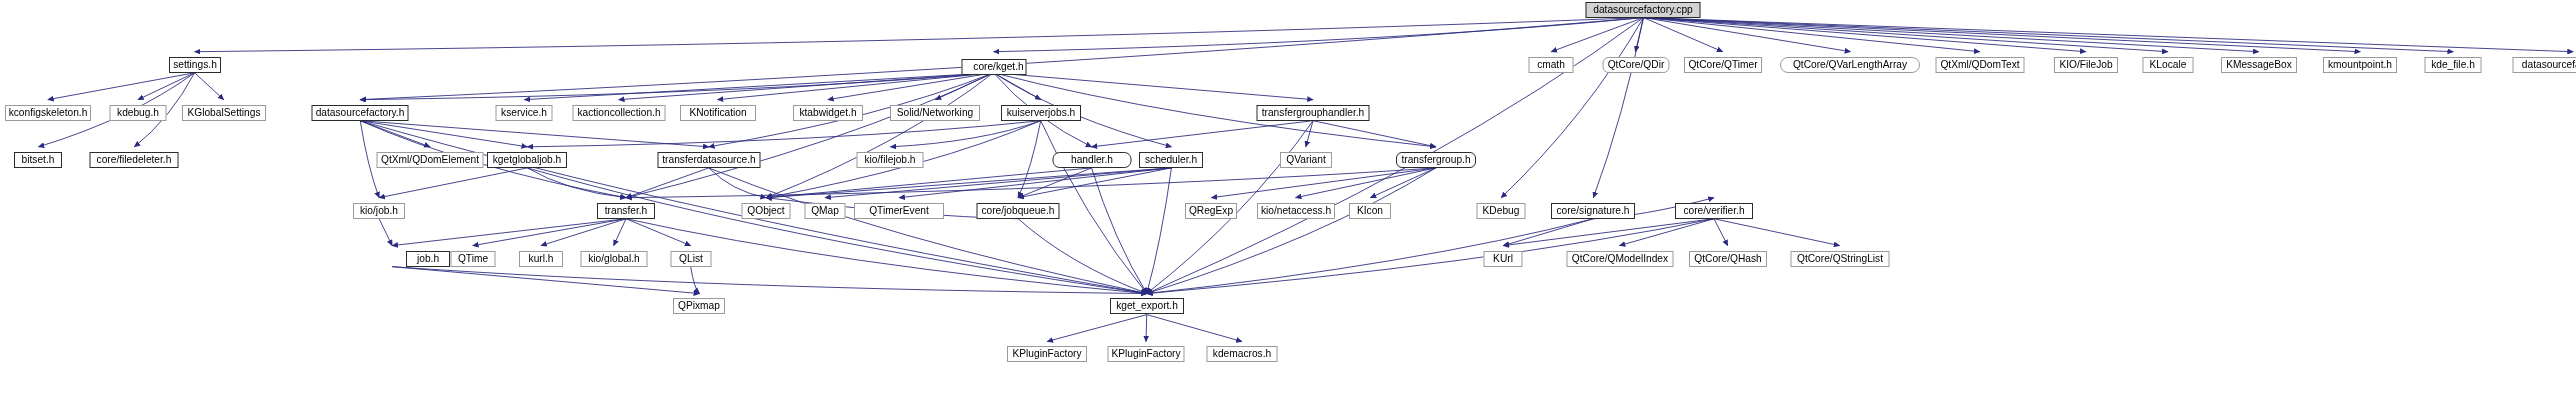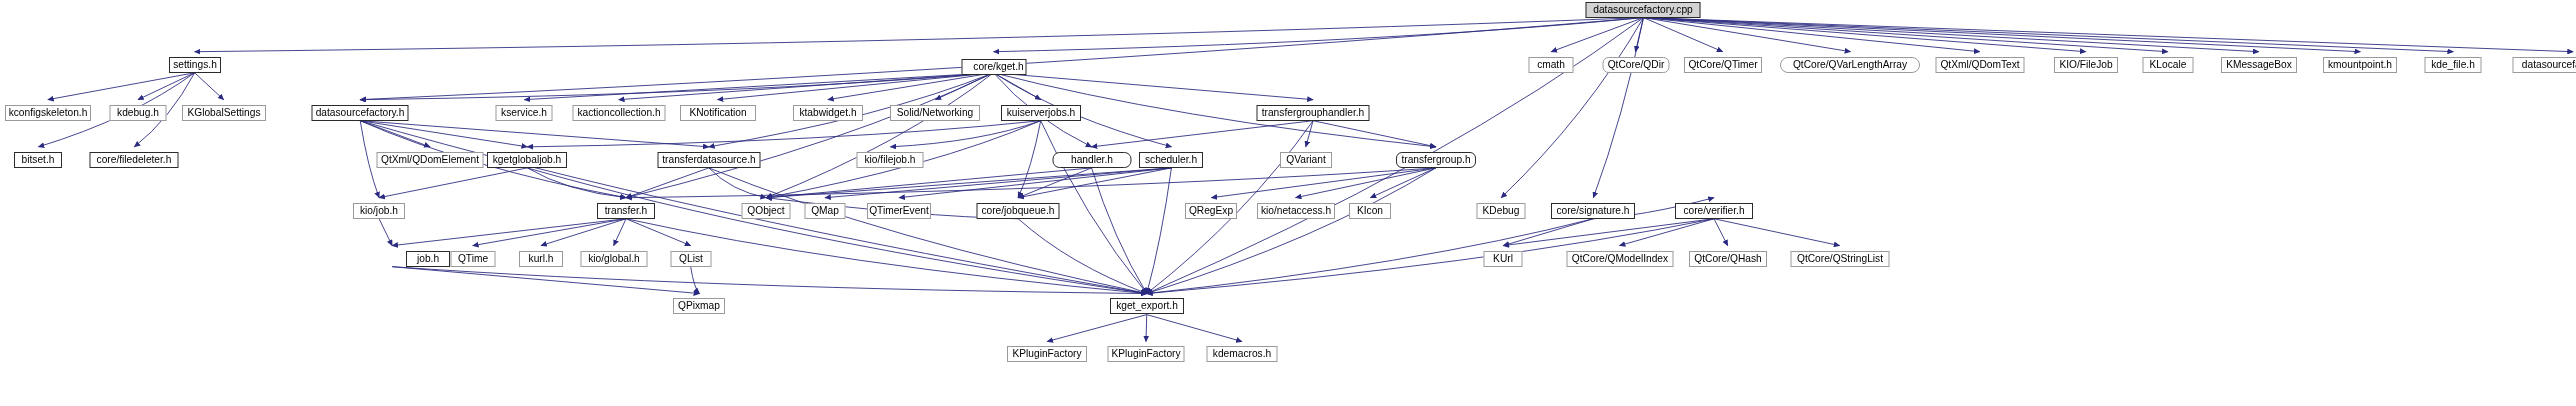--- a/index.html
+++ b/index.html
@@ -185,21 +185,21 @@
       <div class="node bold" style="left: 709px; top: 152px; width: 103px;">transferdatasource.h</div>
       <div class="node" style="left: 890px; top: 152px; width: 67px;">kio/filejob.h</div>
       <div class="node bold" style="left: 1092px; top: 152px; width: 79px; border-radius: 7px;">handler.h</div>
       <div class="node bold" style="left: 1171px; top: 152px; width: 64px;">scheduler.h</div>
       <div class="node" style="left: 1306px; top: 152px; width: 52px;">QVariant</div>
       <div class="node bold" style="left: 1436px; top: 152px; width: 80px; border-radius: 6px;">transfergroup.h</div>
       <div class="node" style="left: 379px; top: 203px; width: 52px;">kio/job.h</div>
       <div class="node bold" style="left: 626px; top: 203px; width: 58px;">transfer.h</div>
       <div class="node" style="left: 766px; top: 203px; width: 49px;">QObject</div>
       <div class="node" style="left: 825px; top: 203px; width: 41px;">QMap</div>
-      <div class="node" style="left: 899px; top: 203px; width: 64px;">QTimerEvent</div>
+      <div class="node" style="left: 899px; top: 203px; width: 90px;">QTimerEvent</div>
       <div class="node bold" style="left: 1018px; top: 203px; width: 83px;">core/jobqueue.h</div>
       <div class="node" style="left: 1211px; top: 203px; width: 52px;">QRegExp</div>
       <div class="node" style="left: 1296px; top: 203px; width: 78px;">kio/netaccess.h</div>
       <div class="node" style="left: 1370px; top: 203px; width: 42px;">KIcon</div>
       <div class="node" style="left: 1501px; top: 203px; width: 49px;">KDebug</div>
       <div class="node bold" style="left: 1593px; top: 203px; width: 84px;">core/signature.h</div>
       <div class="node bold" style="left: 1714px; top: 203px; width: 78px;">core/verifier.h</div>
       <div class="node bold" style="left: 392px; top: 251px; width: 44px; margin-left: 36px;">job.h</div>
       <div class="node" style="left: 473px; top: 251px; width: 45px;">QTime</div>
       <div class="node" style="left: 541px; top: 251px; width: 44px;">kurl.h</div>

